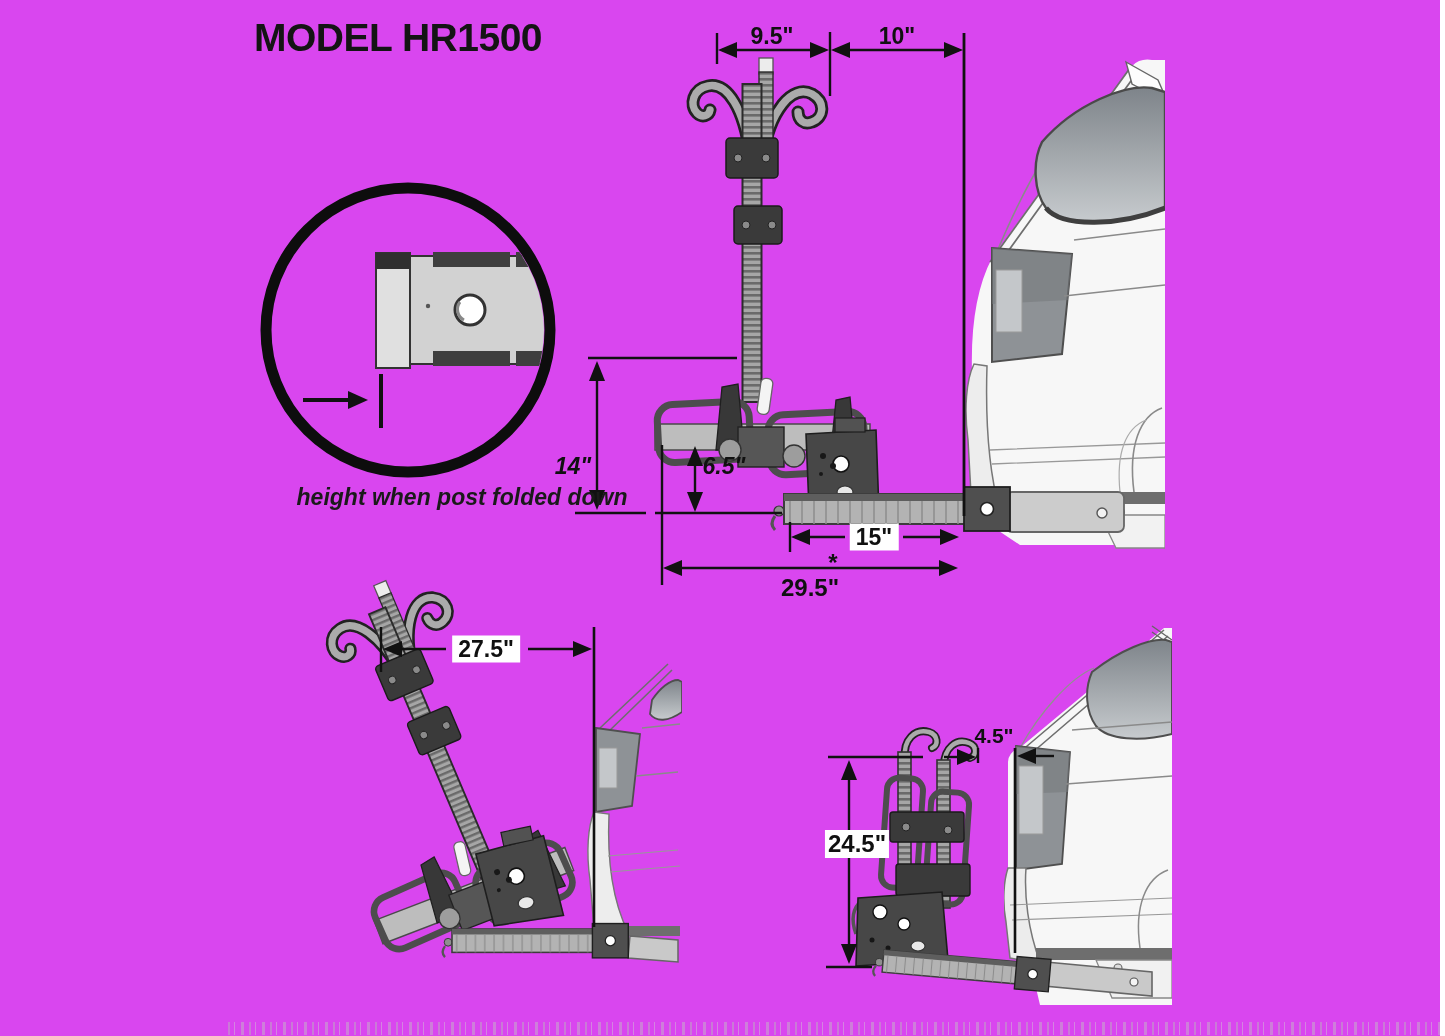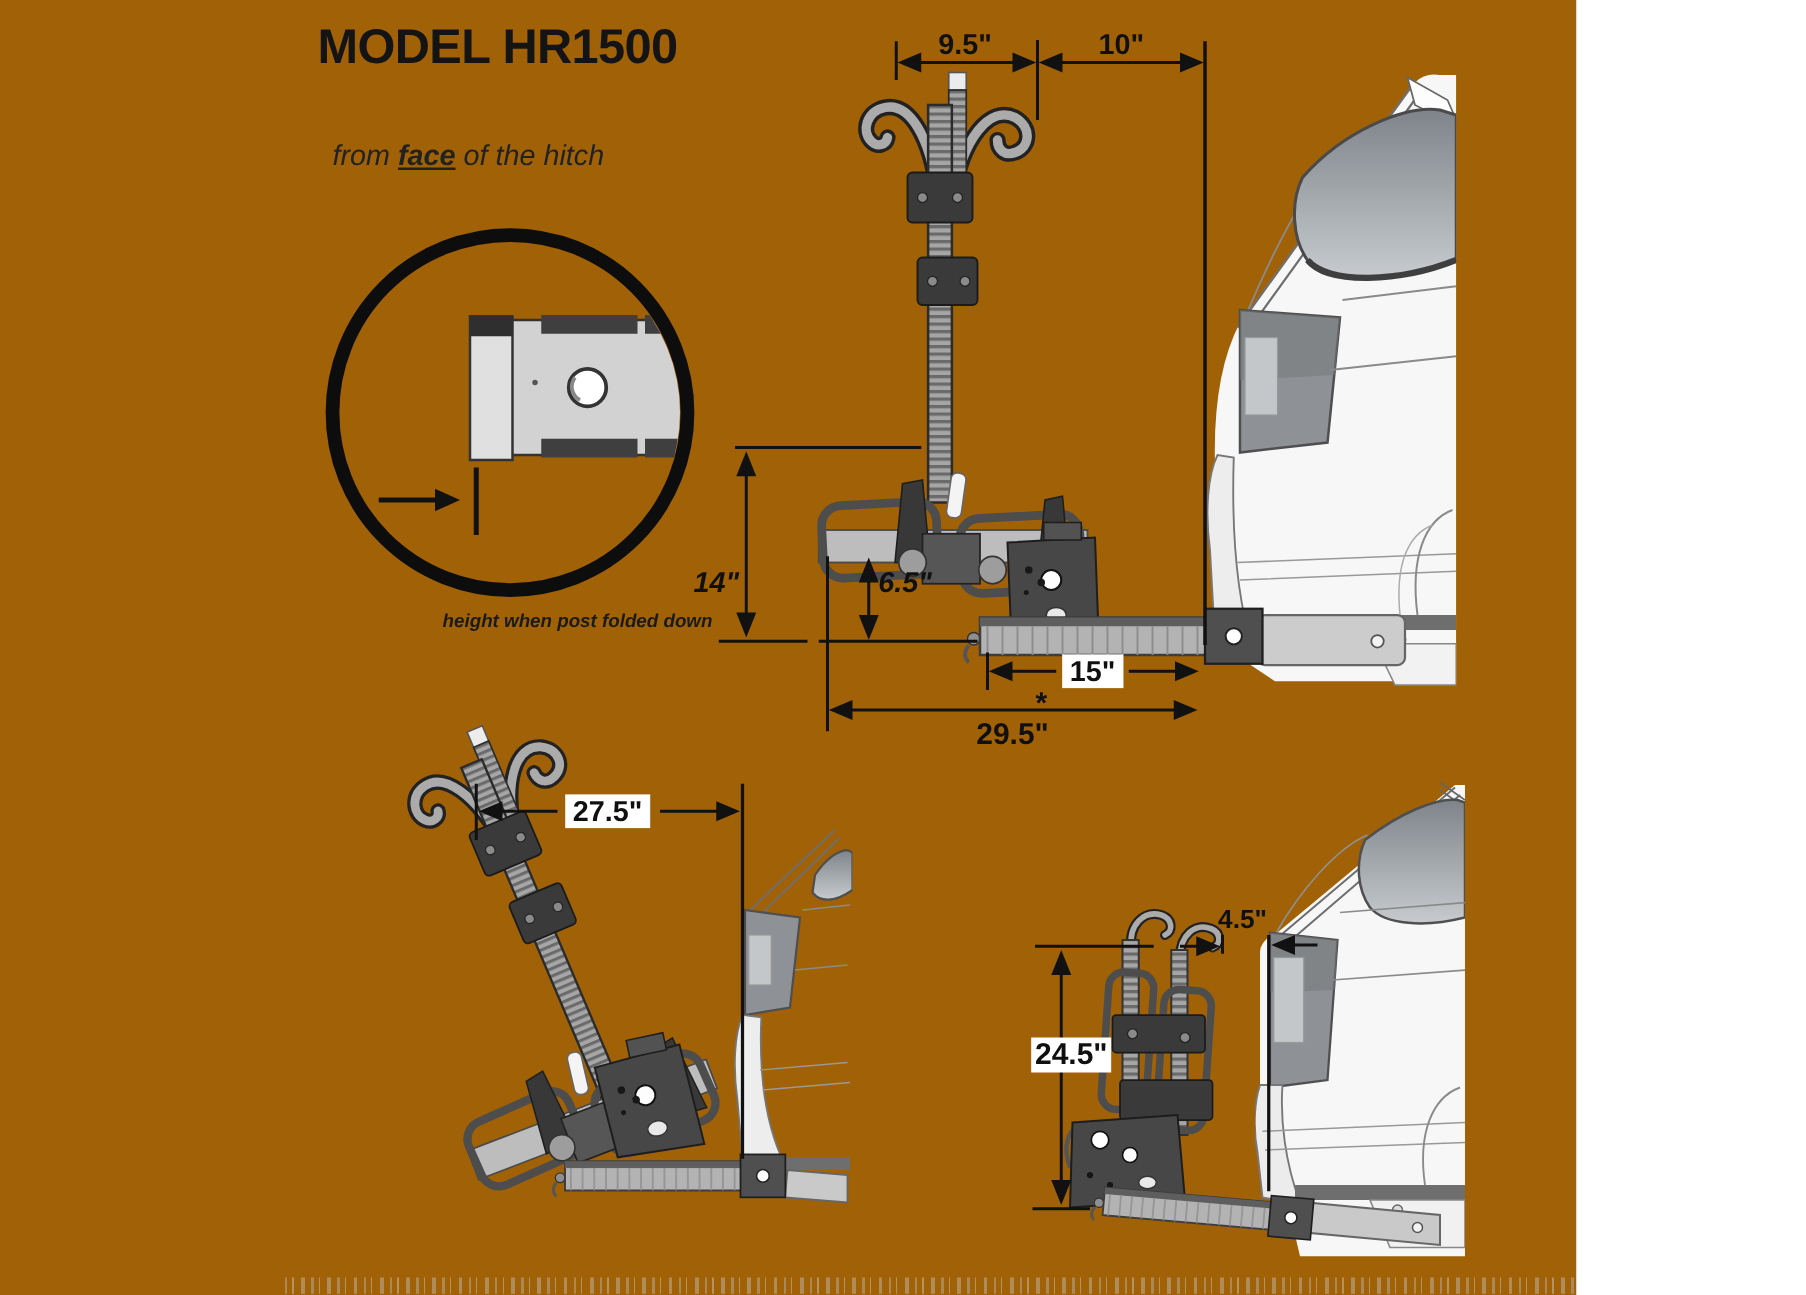--- a/index.html
+++ b/index.html
@@ -1,24 +1,24 @@
 <!DOCTYPE html>
 <html><head>
 <meta charset="utf-8">
 <style>
   html,body{margin:0;padding:0;background:#fff;}
-  .canvas{position:relative;width:1261px;height:1036px;background:#a16207;overflow:hidden;
+  .canvas{position:relative;width:1440px;height:1036px;background:#d946ef;overflow:hidden;
           font-family:"Liberation Sans",sans-serif;color:#111;}
   .title{position:absolute;left:254px;top:16px;font-weight:bold;font-size:39px;
          letter-spacing:-.5px;color:#141414;white-space:nowrap;}
   .note{position:absolute;left:266px;top:110px;font-style:italic;font-size:23px;
         line-height:29px;color:#222;white-space:nowrap;}
   .note .bu{font-weight:bold;text-decoration:underline;}
   .caption{position:absolute;left:462px;top:497px;transform:translate(-50%,-50%);
-           font-style:italic;font-weight:bold;font-size:15px;color:#1a1a1a;white-space:nowrap;}
+           font-style:italic;font-weight:bold;font-size:23px;color:#1a1a1a;white-space:nowrap;}
   .dim{position:absolute;transform:translate(-50%,-50%);font-weight:bold;font-size:23px;
        color:#101010;white-space:nowrap;}
   .dim.it{font-style:italic;}
   .dim.bg{background:#fff;padding:0 6px;}
   .ast{position:absolute;transform:translate(-50%,-50%);font-weight:bold;font-size:24px;color:#101010;}
   .strip{position:absolute;left:228px;top:1022px;width:1214px;height:13px;opacity:.45;
          background:repeating-linear-gradient(90deg,#b9b9b9 0 2px,transparent 2px 6px,
                     #cfcfcf 6px 7px,transparent 7px 13px,#c2c2c2 13px 16px,transparent 16px 21px);
          filter:blur(.4px);}
   svg{position:absolute;left:0;top:0;}
@@ -263,21 +263,20 @@
     <line x1="944" y1="757" x2="960" y2="757"></line>
     <polygon points="976,757 957,749 957,765" stroke="none"></polygon>
     <line x1="1034" y1="756" x2="1054" y2="756"></line>
     <polygon points="1017,756 1036,748 1036,764" stroke="none"></polygon>
   </g>
 </svg>
 
   <div class="title">MODEL HR1500</div>
 
   <div class="note">
-    <div><span>from </span><span class="bu">face</span><span> of the hitch</span></div>
   </div>
 
   <div class="caption">height when post folded down</div>
 
   <div class="dim" style="left:772px;top:36px">9.5"</div>
   <div class="dim" style="left:897px;top:36px">10"</div>
   <div class="dim it" style="left:573px;top:466px">14"</div>
   <div class="dim it" style="left:724px;top:466px">6.5"</div>
   <div class="dim bg" style="left:874px;top:537px">15"</div>
   <div class="ast" style="left:833px;top:563px">*</div>

